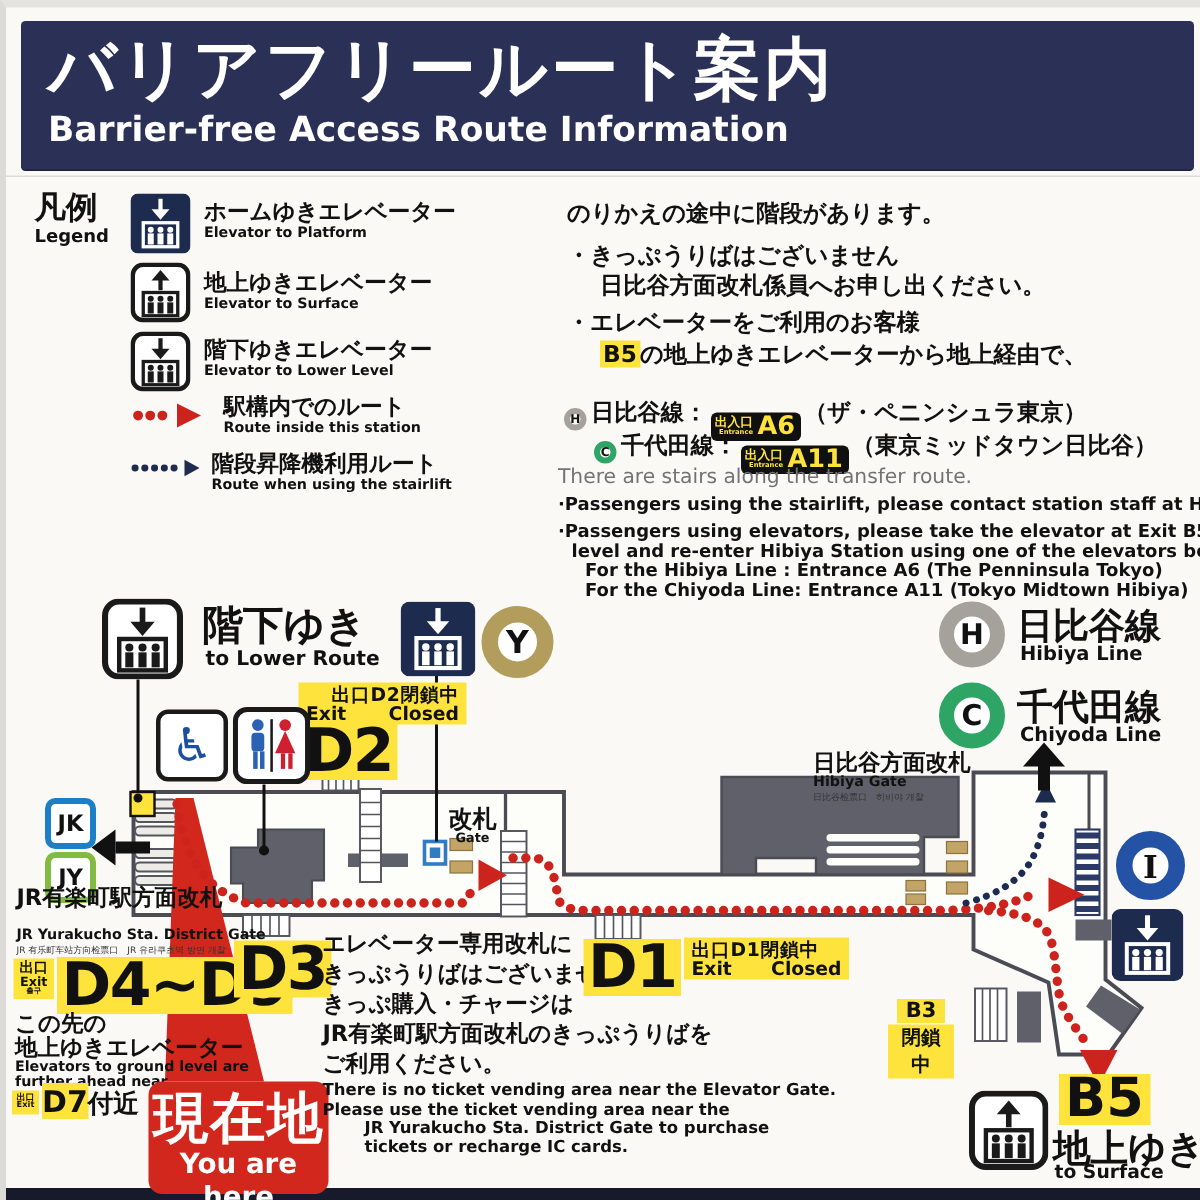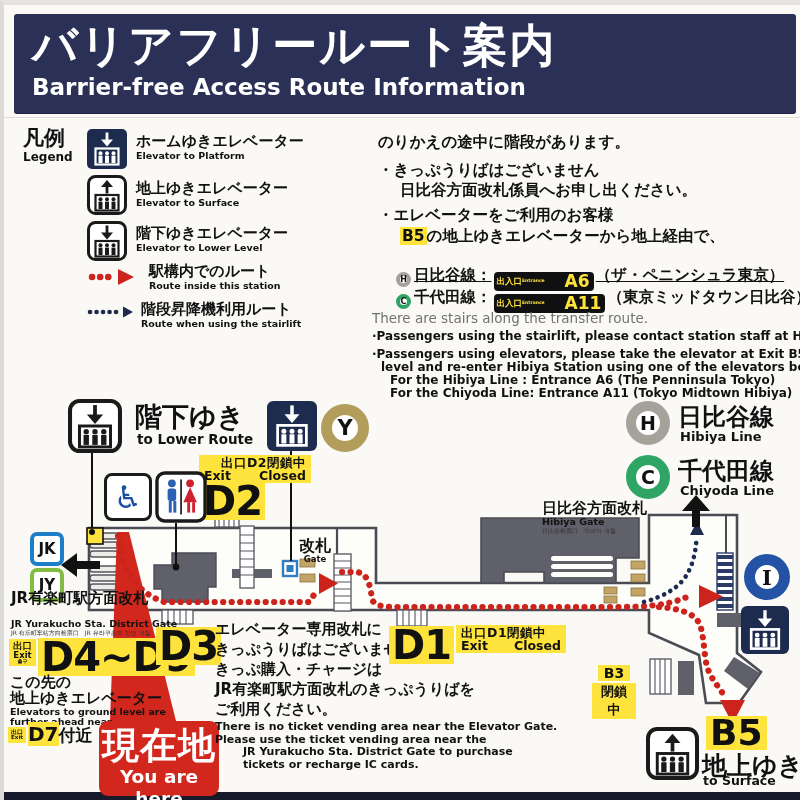--- a/index.html
+++ b/index.html
@@ -26,21 +26,21 @@
   .lg-title-en{font-size:12px;font-weight:bold;color:#111;}
   .lg-jp{font-size:15px;font-weight:bold;color:#111;line-height:17px;white-space:nowrap;}
   .lg-en{font-size:9.5px;font-weight:bold;color:#111;white-space:nowrap;}
   
   .n-jp{font-size:15.5px;font-weight:bold;color:#111;white-space:nowrap;}
   .n-en{font-size:12px;font-weight:bold;color:#111;white-space:nowrap;}
   .n-en-t{font-size:13.5px;font-weight:normal;color:#737373;white-space:nowrap;}
   .hl{background:var(--yellow);padding:0 2px;}
   .ent-badge{display:inline-flex;align-items:center;background:#101010;border-radius:4px;
              padding:1px 4px 1px 3px;vertical-align:-4px;margin:0 2px;}
-  .ent-left{display:flex;flex-direction:row;align-items:center;margin-right:20px;line-height:1;}
+  .ent-left{display:flex;flex-direction:column;align-items:flex-end;margin-right:3px;line-height:1;}
   .ent-jp{color:var(--yellow);font-size:8.5px;font-weight:bold;}
   .ent-en{color:var(--yellow);font-size:4.5px;font-weight:bold;}
   .ent-code{color:var(--yellow);font-size:17px;font-weight:bold;line-height:17px;}
   .mini-circle{display:inline-flex;align-items:center;justify-content:center;width:15px;height:15px;
                border-radius:50%;background:#fff;font-size:8px;font-weight:bold;color:#111;
                vertical-align:-2px;margin-right:3px;}
   
   .circle-badge{display:flex;align-items:center;justify-content:center;border-radius:50%;
                 background:#fff;color:#111;font-weight:bold;}
   
@@ -176,21 +176,21 @@
     <div class="lg-jp">階段昇降機利用ルート</div>
     <div class="lg-en">Route when using the stairlift</div>
   </div>
 
   <div class="abs n-jp" style="left:374px;top:127px;">のりかえの途中に階段があります。</div>
   <div class="abs n-jp" style="left:374px;top:155px;">・きっぷうりばはございません</div>
   <div class="abs n-jp" style="left:396px;top:175px;">日比谷方面改札係員へお申し出ください。</div>
   <div class="abs n-jp" style="left:374px;top:200px;">・エレベーターをご利用のお客様</div>
   <div class="abs n-jp" style="left:396px;top:221px;"><span class="hl">B5</span><span>の地上ゆきエレベーターから地上経由で、</span></div>
 
-  <div class="abs n-jp" style="left:392px;top:260px;text-decoration:underline;">
+  <div class="abs n-jp" style="left:372px;top:260px;">
     <span class="mini-circle" style="border:4px solid var(--h-gray);">H</span><span>日比谷線：</span><span class="ent-badge">
         <span class="ent-left">
           <span class="ent-jp">出入口</span>
           <span class="ent-en">Entrance</span>
         </span>
         <span class="ent-code">A6</span>
       </span><span>（ザ・ペニンシュラ東京）</span>
   </div>
   <div class="abs n-jp" style="left:392px;top:282px;">
     <span class="mini-circle" style="border:4px solid var(--c-green);">C</span><span>千代田線：</span><span class="ent-badge">

